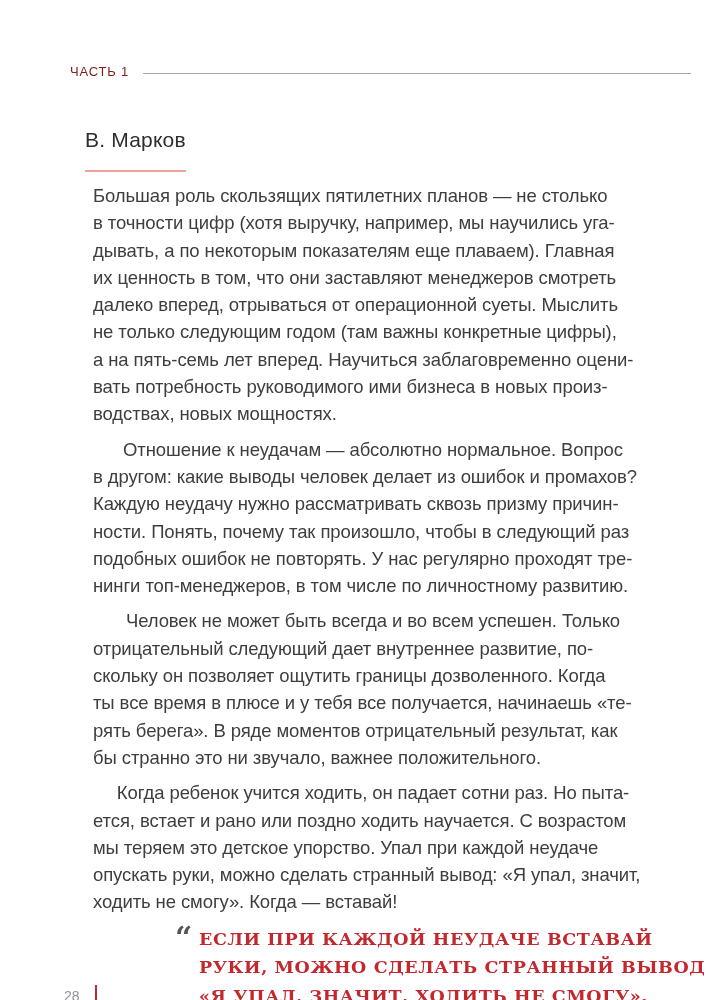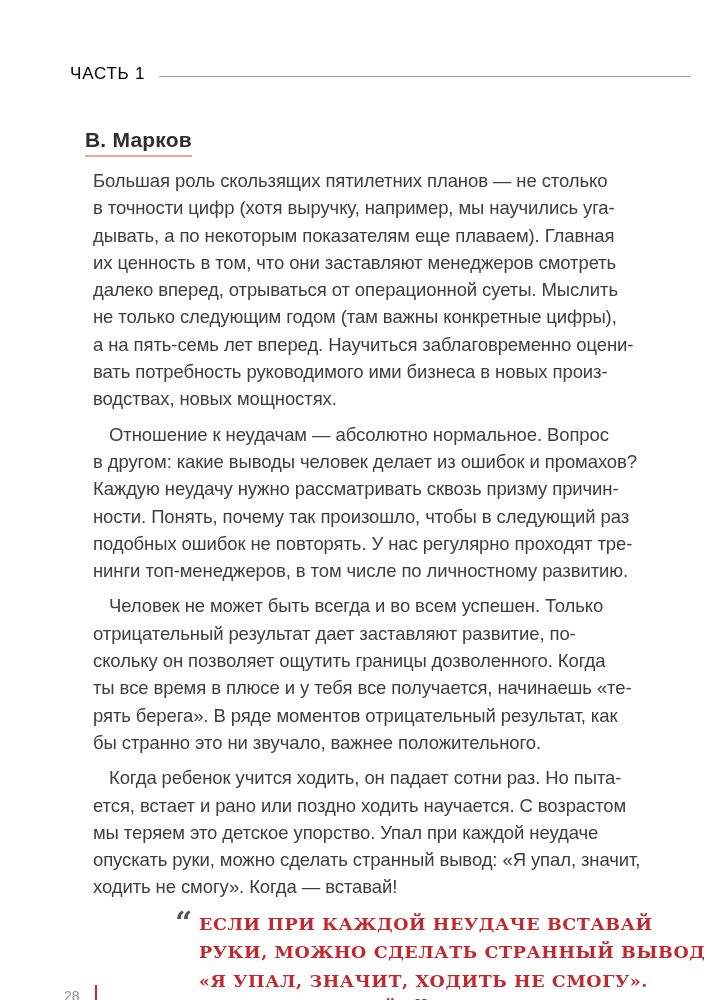--- a/index.html
+++ b/index.html
@@ -14,22 +14,22 @@
   .page { position: absolute; inset: 0; }
 
   
   .page-header {
     position: absolute;
     top: 64px; left: 70px; right: 16px;
     display: flex;
     align-items: center;
   }
   .part-label {
-    font-size: 17px;
-    color: #000000;
+    font-size: 13px;
+    color: #7f1d1d;
     letter-spacing: 0.8px;
     white-space: nowrap;
   }
   .header-rule {
     flex: 1 1 auto;
     height: 0;
     border-top: 1px solid #a6a6a6;
     margin-left: 14px;
     margin-top: 4px;
   }
@@ -37,36 +37,36 @@
   
   .content {
     position: absolute;
     top: 128px; left: 85px;
     width: 560px;
   }
   .author-heading {
     display: inline-block;
     margin: 0;
     font-size: 21px;
-    font-weight: bold;
+    font-weight: normal;
     color: #2d2e30;
     letter-spacing: 0.2px;
-    padding-bottom: 3px;
+    padding-bottom: 18px;
     border-bottom: 2px solid #efa19b;
   }
   .body-text { margin-top: 10px; }
   .para { margin: 8px; }
   .para .line {
     font-size: 18.5px;
     line-height: 27.3px;
     color: #3d3e40;
     letter-spacing: -0.1px;
     white-space: nowrap;
   }
-  .para.indent .line:first-child { padding-left: 16px; }
+  .para.indent .line:first-child { padding-left: 16px; text-align: center; }
 
   
   .pull-quote {
     position: relative;
     margin: 9px 0 0 93px;
     padding-left: 21px;
   }
   .quote-mark {
     font-family: "DejaVu Serif", serif;
     font-weight: bold;
@@ -137,21 +137,21 @@
       <div class="para indent">
           <div class="line">Отношение к неудачам — абсолютно нормальное. Вопрос</div>
           <div class="line">в другом: какие выводы человек делает из ошибок и промахов?</div>
           <div class="line">Каждую неудачу нужно рассматривать сквозь призму причин-</div>
           <div class="line">ности. Понять, почему так произошло, чтобы в следующий раз</div>
           <div class="line">подобных ошибок не повторять. У нас регулярно проходят тре-</div>
           <div class="line">нинги топ-менеджеров, в том числе по личностному развитию.</div>
         </div>
       <div class="para indent">
           <div class="line">Человек не может быть всегда и во всем успешен. Только</div>
-          <div class="line">отрицательный результат дает заставляют развитие, по-</div>
+          <div class="line">отрицательный следующий дает внутреннее развитие, по-</div>
           <div class="line">скольку он позволяет ощутить границы дозволенного. Когда</div>
           <div class="line">ты все время в плюсе и у тебя все получается, начинаешь «те-</div>
           <div class="line">рять берега». В ряде моментов отрицательный результат, как</div>
           <div class="line">бы странно это ни звучало, важнее положительного.</div>
         </div>
       <div class="para indent">
           <div class="line">Когда ребенок учится ходить, он падает сотни раз. Но пыта-</div>
           <div class="line">ется, встает и рано или поздно ходить научается. С возрастом</div>
           <div class="line">мы теряем это детское упорство. Упал при каждой неудаче</div>
           <div class="line">опускать руки, можно сделать странный вывод: «Я упал, значит,</div>

